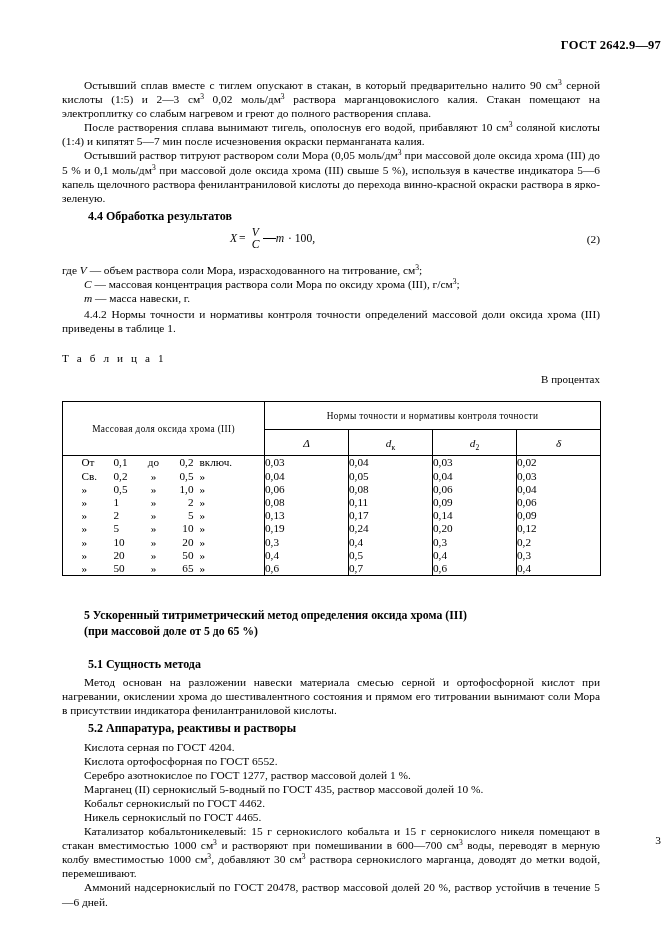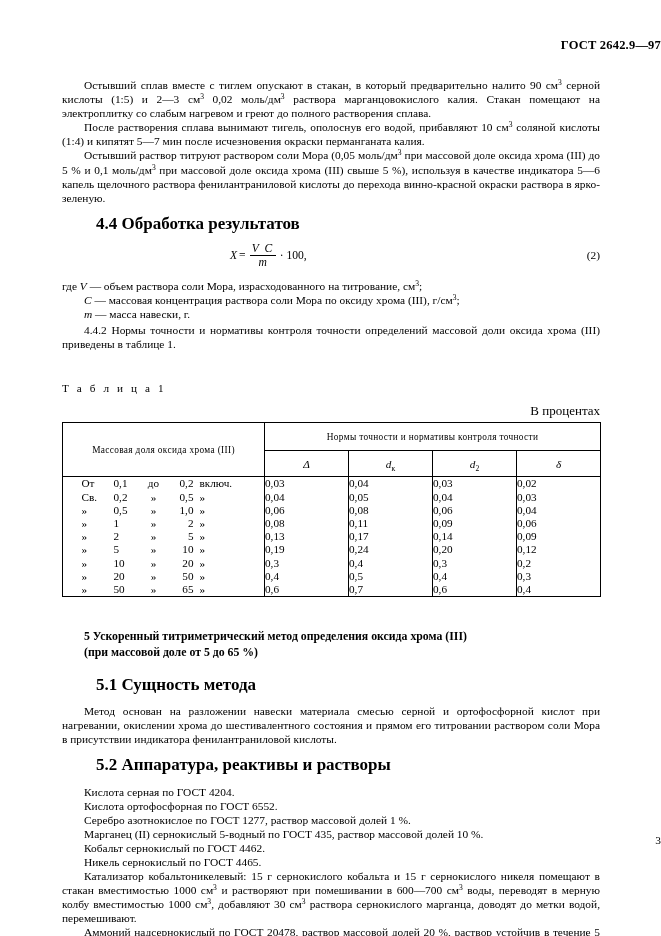--- a/index.html
+++ b/index.html
@@ -45,25 +45,25 @@
     text-align: justify;
     text-indent: 22px;
     margin: 0;
     hyphens: manual;
   }
   .para.listline {
     text-align: left;
     text-indent: 22px;
   }
   .hd {
-    font-size: 17px;
+    font-size: 12px;
     line-height: 14.1px;
     font-weight: bold;
     text-indent: 22px;
-    margin: 12px;
+    margin: 4px;
   }
   sup, sub {
     font-size: 7.6px;
     line-height: 0;
   }
   sup { vertical-align: 4.5px; }
   sub { vertical-align: -2.5px; }
   .ital { font-style: italic; }
 
   
@@ -76,21 +76,20 @@
     position: absolute;
     left: 168px;
     top: 0;
     font-size: 11.6px;
     display: flex;
     align-items: center;
     gap: 2px;
   }
   .frac {
     display: inline-flex;
-    flex-direction: column;
     align-items: center;
     vertical-align: middle;
     margin: 0 2px;
   }
   .frac .num {
     font-style: italic;
     padding: 0 2px 0px 2px;
     line-height: 12px;
     letter-spacing: 1.5px;
   }
@@ -117,27 +116,27 @@
     line-height: 14.1px;
     margin: 0;
     text-indent: 0;
   }
   .def.ind { padding-left: 22px; }
 
   
   .tbl-caption {
     font-size: 11.2px;
     letter-spacing: 2.6px;
-    margin-top: 31px;
+    margin-top: 17px;
   }
   .tbl-units {
-    font-size: 13px;
+    font-size: 11px;
     text-align: right;
     margin-top: 9px;
-    margin-bottom: 3px;
+    margin-bottom: 16px;
     padding-right: 0px;
   }
 
   
   table.gost {
     border-collapse: collapse;
     width: 538px;
     table-layout: fixed;
     font-size: 11.2px;
   }
@@ -387,21 +386,21 @@
         </tr>
       </tbody>
     </table>
 
     <div class="sect-block">
       <p class="sect-title">5 Ускоренный титриметрический метод определения оксида хрома (III)</p>
       <p class="sect-title">(при массовой доле от 5 до 65 %)</p>
     </div>
 
     <p class="hd" style="margin-top:18px;">5.1 Сущность метода</p>
-    <p class="para">Метод основан на разложении навески материала смесью серной и ортофосфорной кислот при нагревании, окислении хрома до шестивалентного состояния и прямом его титровании раствором соли Мора в присутствии индикатора фенилантраниловой кислоты.</p>
+    <p class="para">Метод основан на разложении навески материала смесью серной и ортофосфорной кислот при нагревании, окислении хрома до шестивалентного состояния и прямом его титровании вынимают соли Мора в присутствии индикатора фенилантраниловой кислоты.</p>
 
     <p class="hd">5.2 Аппаратура, реактивы и растворы</p>
 
     <p class="para listline">Кислота серная по ГОСТ 4204.</p>
     <p class="para listline">Кислота ортофосфорная по ГОСТ 6552.</p>
     <p class="para listline">Серебро азотнокислое по ГОСТ 1277, раствор массовой долей 1 %.</p>
     <p class="para listline">Марганец (II) сернокислый 5-водный по ГОСТ 435, раствор массовой долей 10 %.</p>
     <p class="para listline">Кобальт сернокислый по ГОСТ 4462.</p>
     <p class="para listline">Никель сернокислый по ГОСТ 4465.</p>
 

